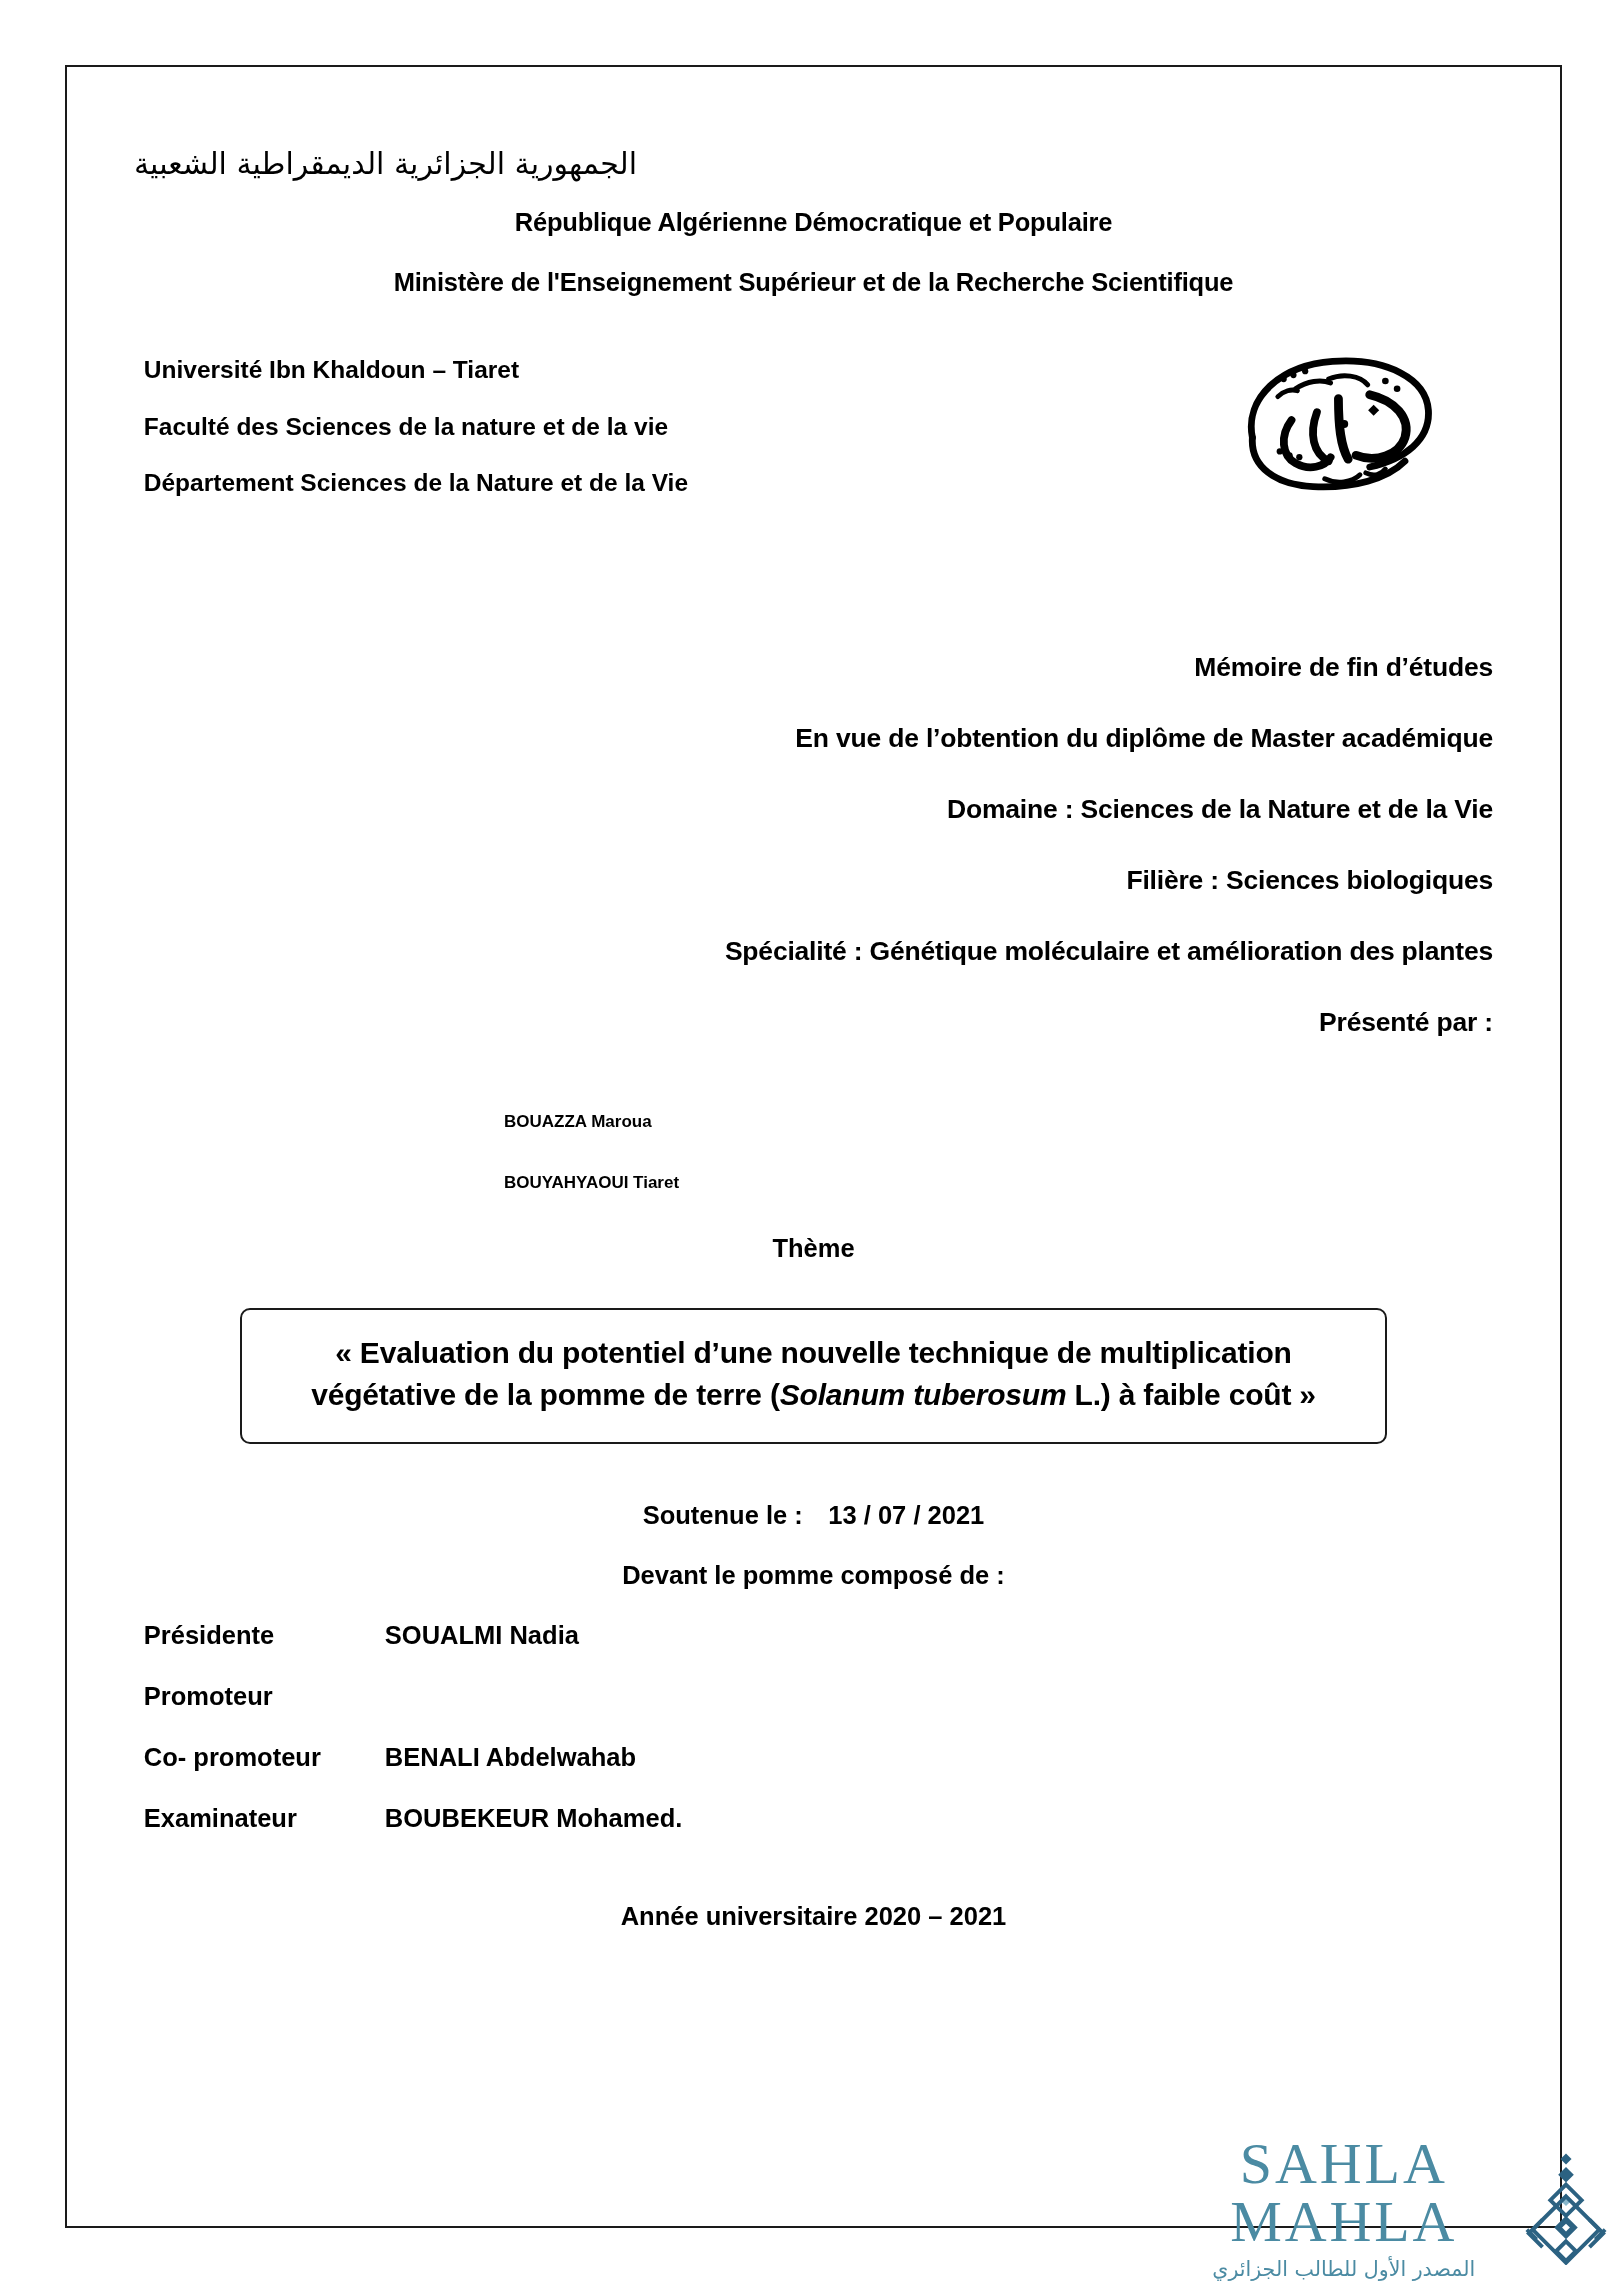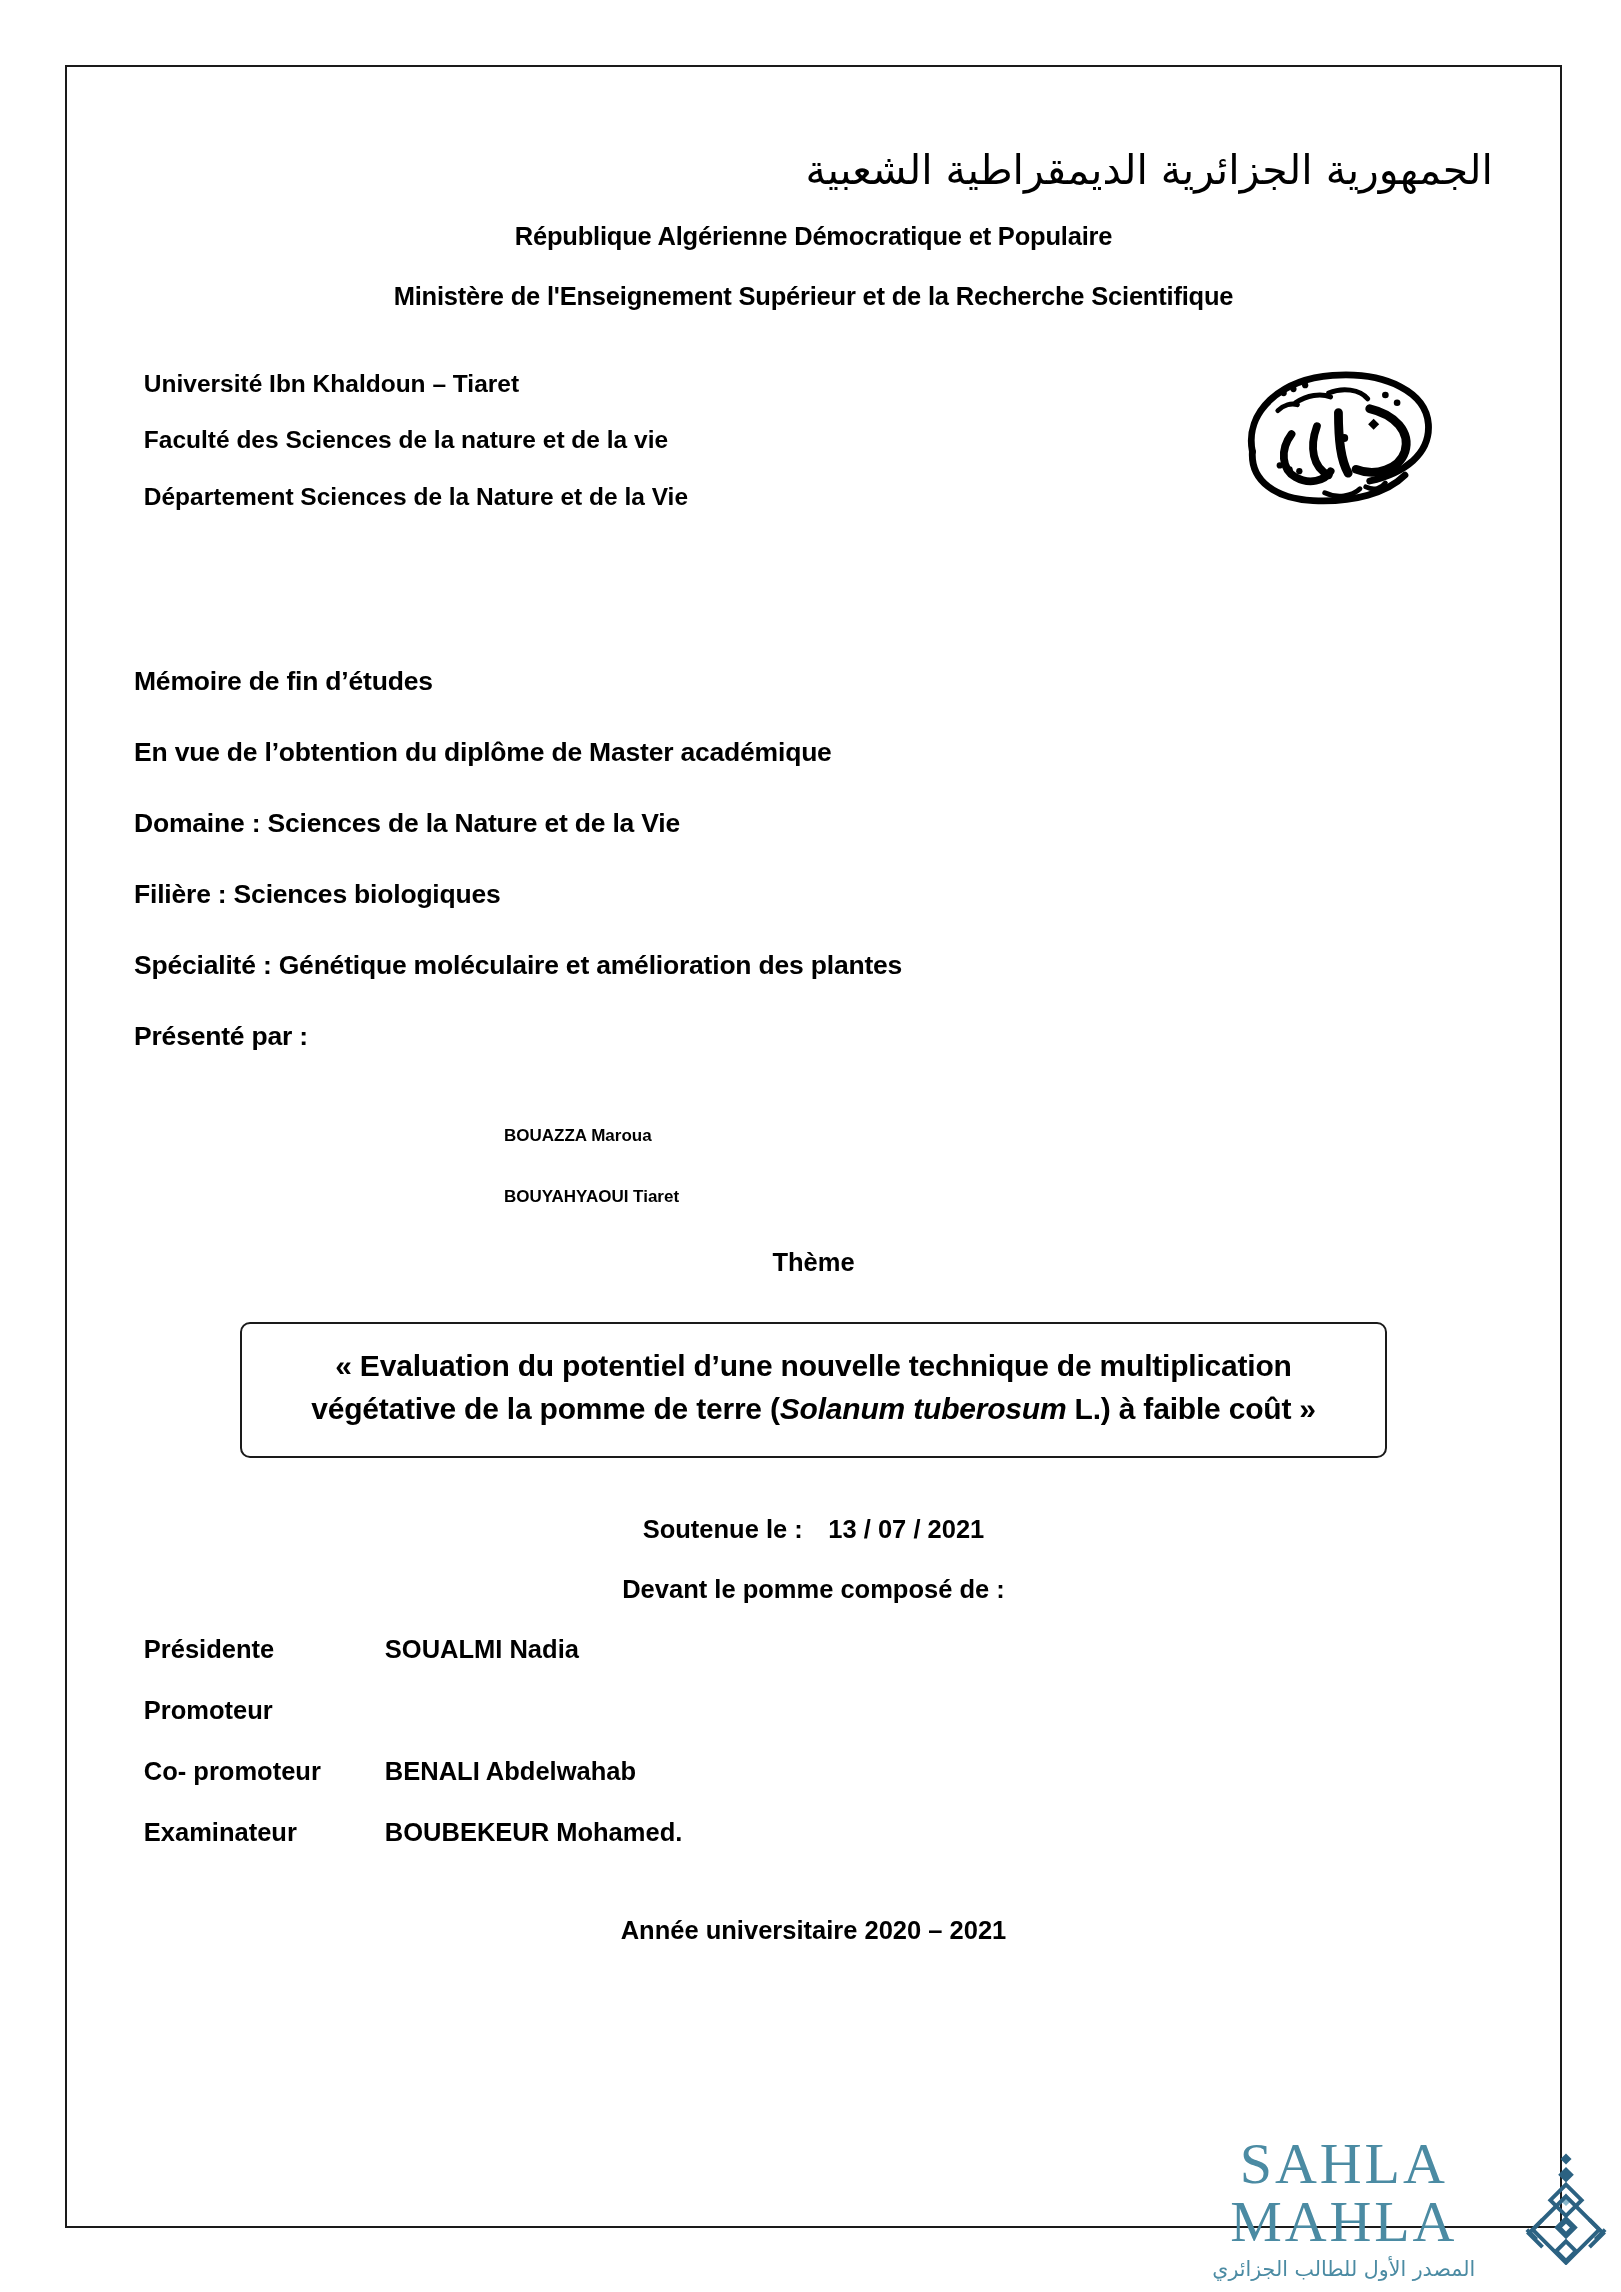--- a/index.html
+++ b/index.html
@@ -40,23 +40,23 @@
     top: 65px;
     width: 1497px;
     height: 2163px;
     box-sizing: border-box;
     padding: 0 69px;
   }
 
   
   .arabic-title {
     direction: rtl;
-    text-align: right;
+    text-align: left;
     font-family: "DejaVu Sans", sans-serif;
-    font-size: 41px;
+    font-size: 30px;
     font-weight: 400;
     letter-spacing: 1px;
     margin-top: 80px;
     line-height: 1.25;
   }
 
   .hdr-line {
     text-align: center;
     font-weight: bold;
     font-size: 25.5px;
@@ -84,21 +84,21 @@
     right: 45px;
     top: -21.6px;
     width: 225px;
     height: 176px;
   }
   .logo svg { display: block; width: 100%; height: 100%; }
 
   
   .diploma {
     margin-top: 118px;
-    text-align: left;
+    text-align: right;
   }
   .diploma .dl {
     font-weight: bold;
     font-size: 26.5px;
     margin-bottom: 40px;
     letter-spacing: -0.2px;
   }
   .diploma .dl:last-child { margin-bottom: 0; }
 
   

